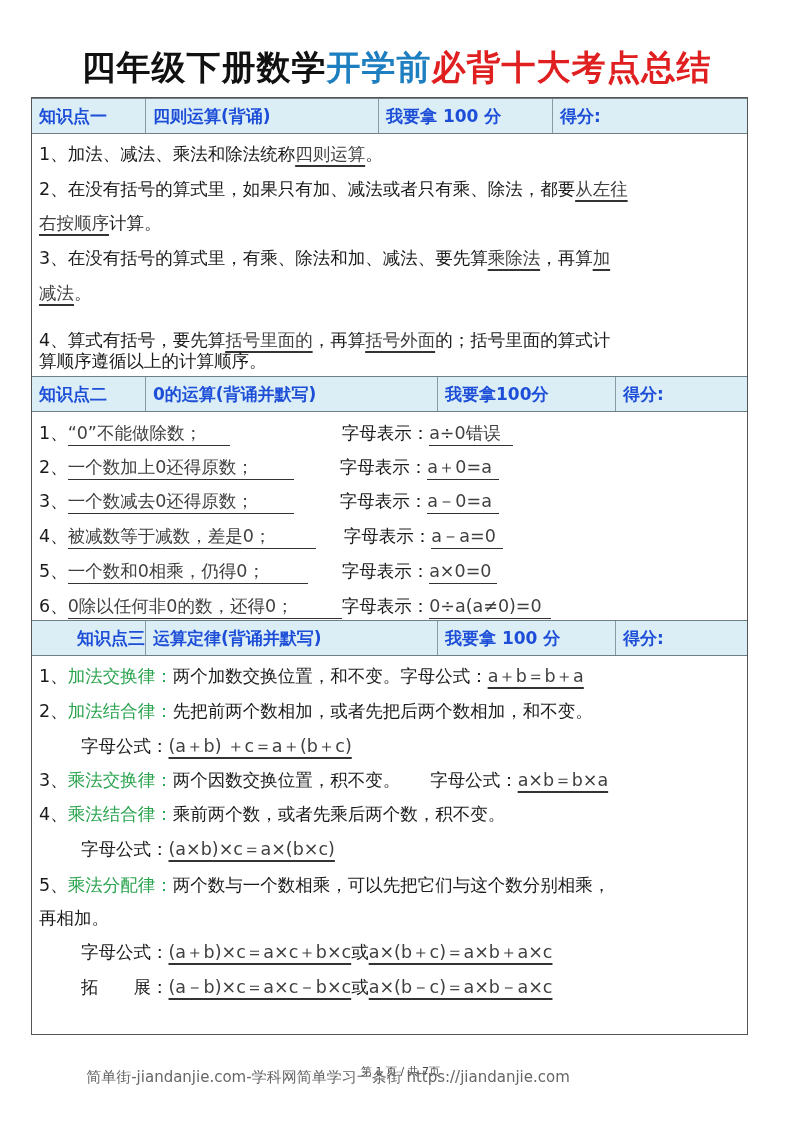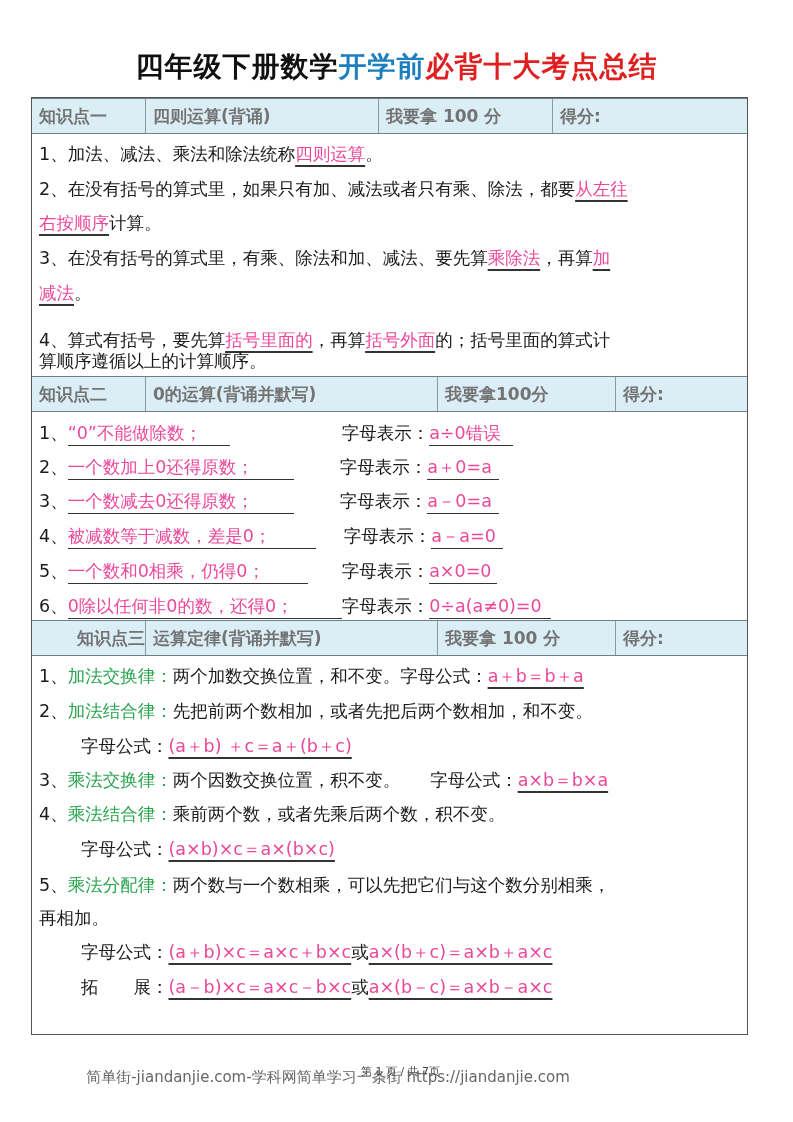--- a/index.html
+++ b/index.html
@@ -1,46 +1,46 @@
 <!DOCTYPE html>
 <html><head>
 <meta charset="utf-8">
 <style>
   * { box-sizing: border-box; margin: 0; padding: 0; }
   html, body { width: 793px; height: 1122px; background: #ffffff; overflow: hidden; }
   body { position: relative; font-family: "DejaVu Sans", "Liberation Sans", sans-serif; color: #1a1a1a; }
 
   .title {
     position: absolute; left: 0; top: 44px; width: 793px; text-align: center;
-    font-size: 28px; font-weight: bold; letter-spacing: 1px; line-height: 46px;
+    font-size: 34px; font-weight: bold; letter-spacing: 1px; line-height: 46px;
   }
   .title .t-black { color: #111111; }
   .title .t-blue { color: #1e7fc0; }
   .title .t-red { color: #e02020; }
 
   .sheet {
     position: absolute; left: 31px; top: 97px; width: 717px; height: 938px;
     border: 1px solid #555555;
   }
 
   .hdr {
     position: absolute; left: 0; width: 715px; height: 36px;
     background: #dbeef6; border-top: 1px solid #6f7f88; border-bottom: 1px solid #6f7f88;
     display: flex;
   }
   .hdr .cell {
     height: 100%; display: flex; align-items: center; padding-left: 7px;
-    color: #737373; font-weight: bold; font-size: 17px;
+    color: #1d4ed8; font-weight: bold; font-size: 17px;
     border-right: 1px solid #8a9aa5; white-space: nowrap;
   }
   .hdr .cell:last-child { border-right: none; }
   .line {
     position: absolute; left: 7px; font-size: 17.5px; line-height: 24px; white-space: nowrap; color: #1a1a1a;
   }
-  .red { color: #ec4899; }
+  .red { color: #404040; }
   .green { color: #2aa44f; }
   .ul { text-decoration: underline; text-decoration-color: #333; text-underline-offset: 5px; text-decoration-thickness: 1.5px; }
   .blank-ul { display: inline-block; border-bottom: 1.5px solid #333; padding-bottom: 0px; }
   .formula { font-family: "DejaVu Sans", sans-serif; }
 
   .footer {
     position: absolute; left: 0; top: 1068px; width: 656px; text-align: center;
     font-size: 15px; color: #666666;
   }
   .pageno {

